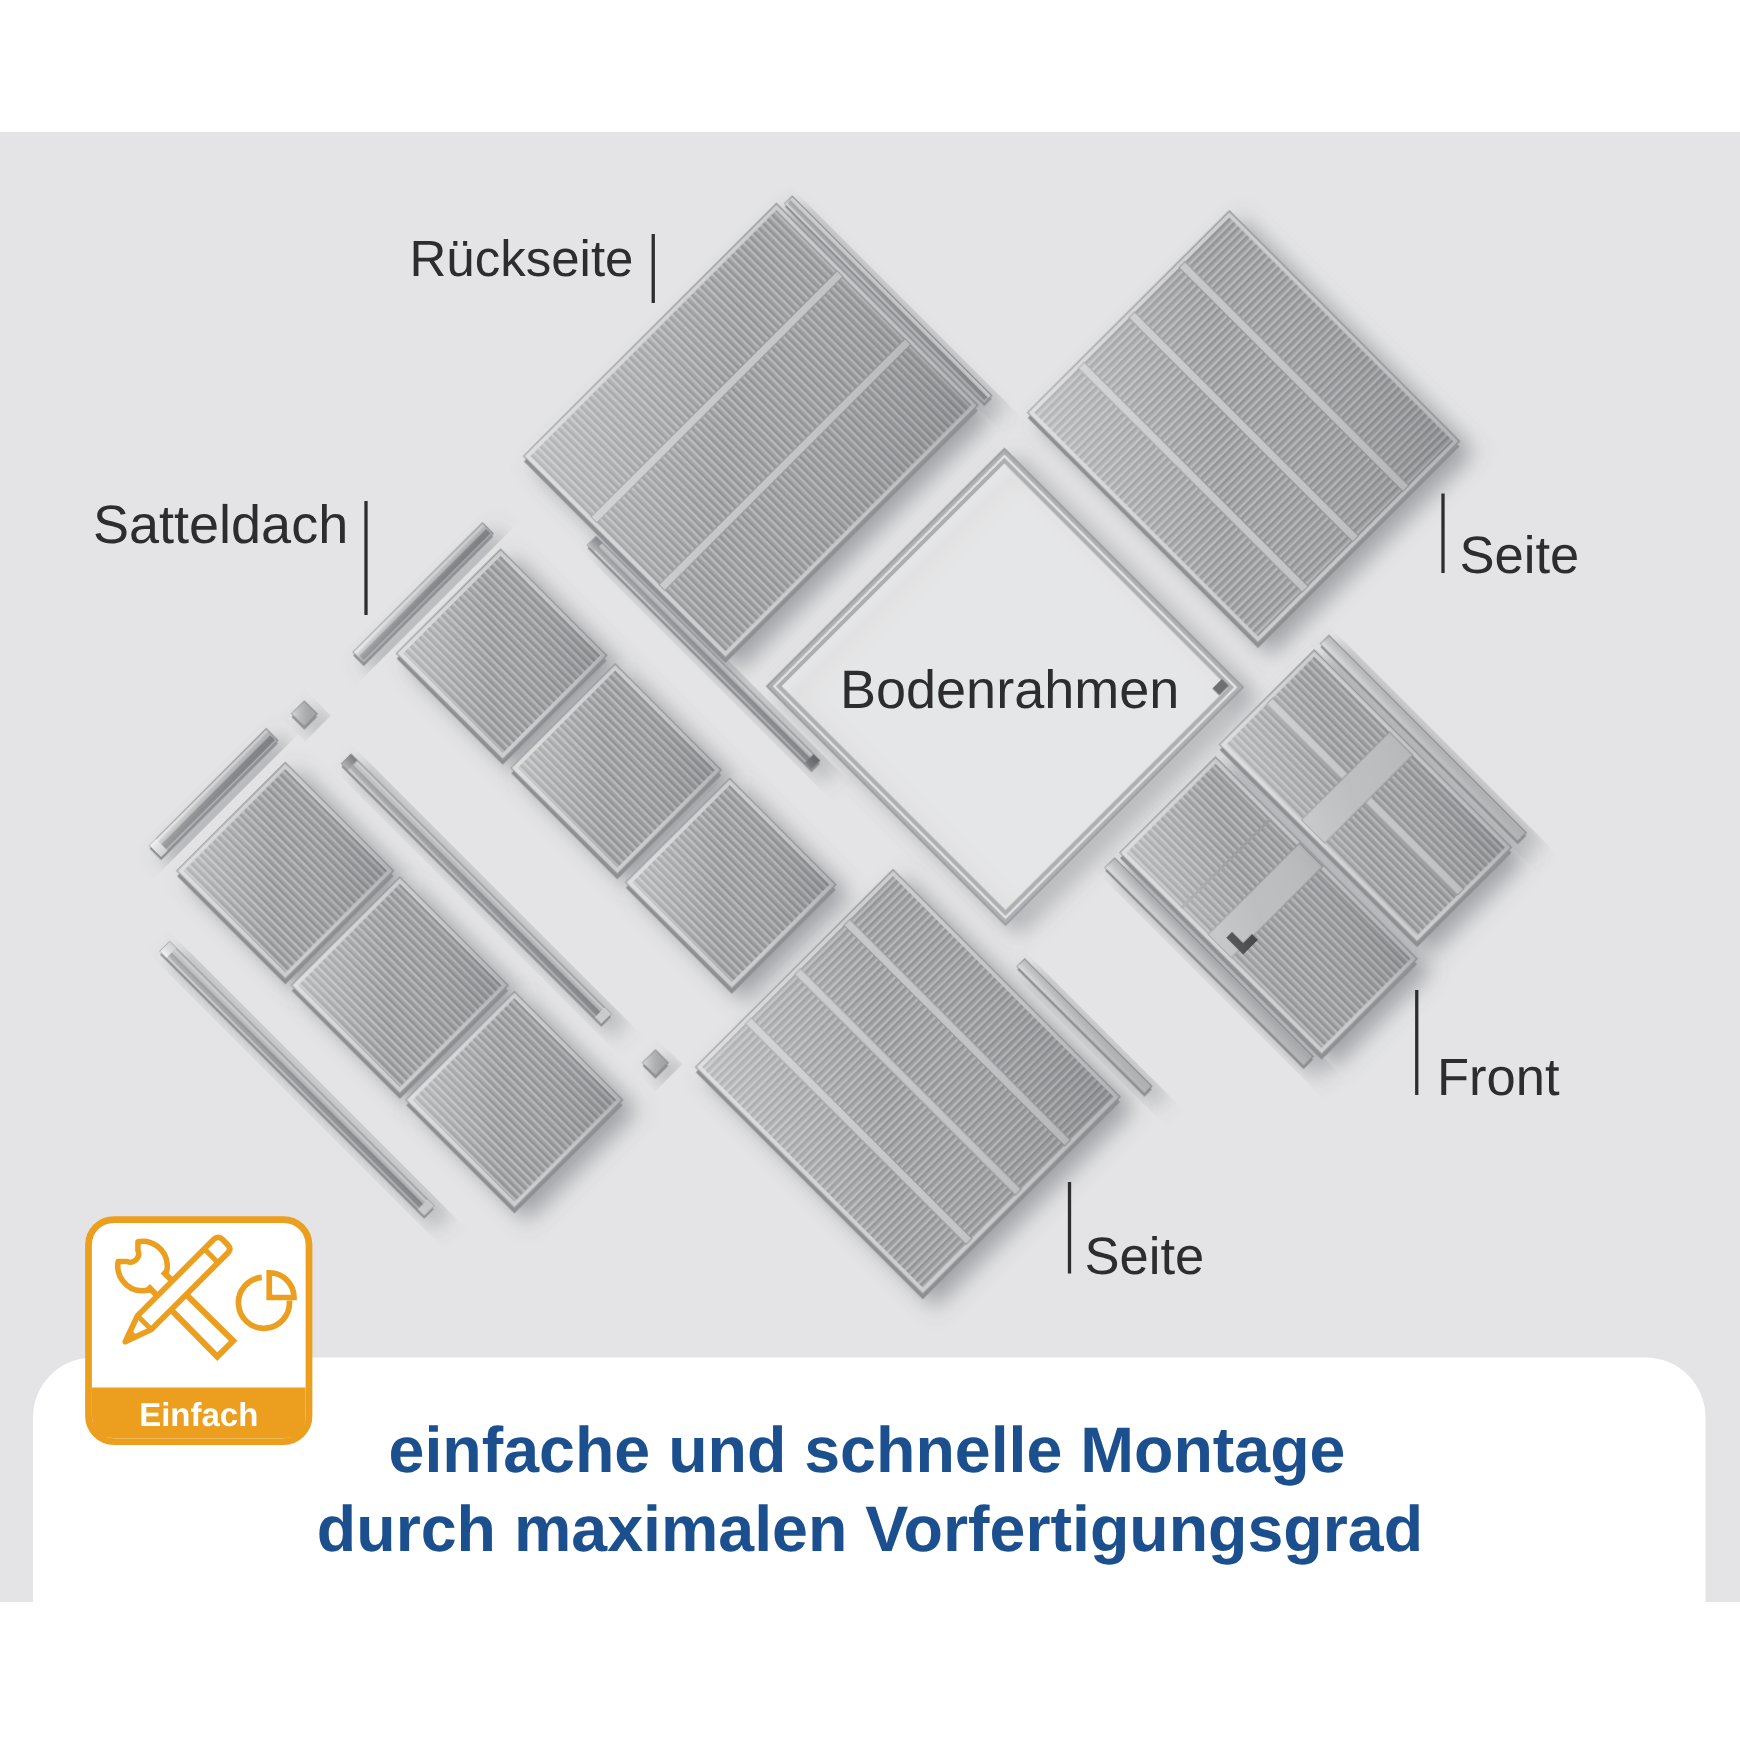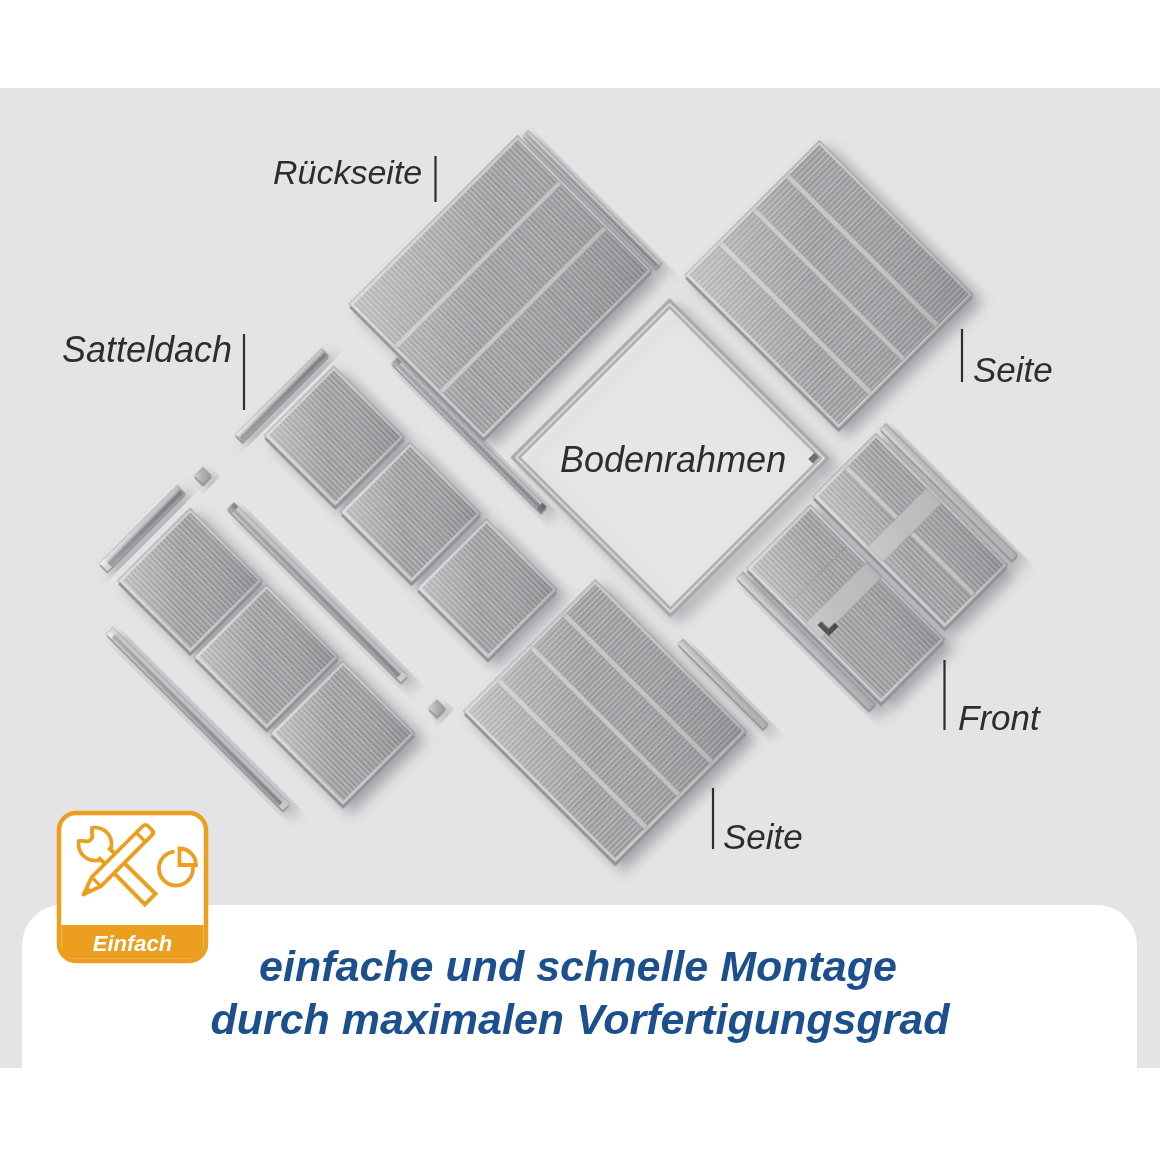--- a/index.html
+++ b/index.html
@@ -1,15 +1,15 @@
 <!DOCTYPE html>
 <html><head><meta charset="utf-8"><style>
 html,body{margin:0;padding:0;background:#fff;}
 *{font-family:"Liberation Sans",sans-serif;}
-#page{width:1160px;height:1160px;overflow:hidden;font-style:italic;}
+#page{width:1160px;height:1160px;overflow:hidden;}
 </style></head>
 <body>
 <div id="page">
 <svg width="1160" height="1160" viewBox="0 0 1160 1160" xmlns="http://www.w3.org/2000/svg" font-family="Liberation Sans, sans-serif">
 <defs>
 <pattern id="ribsY" width="4.2" height="8" patternUnits="userSpaceOnUse">
           <rect width="4.2" height="8" fill="#9c9d9f"></rect>
           <rect width="1.6" height="8" fill="#b7b8ba"></rect>
           <rect x="1.6" width="1.1" height="8" fill="#85868a"></rect>
         </pattern>

